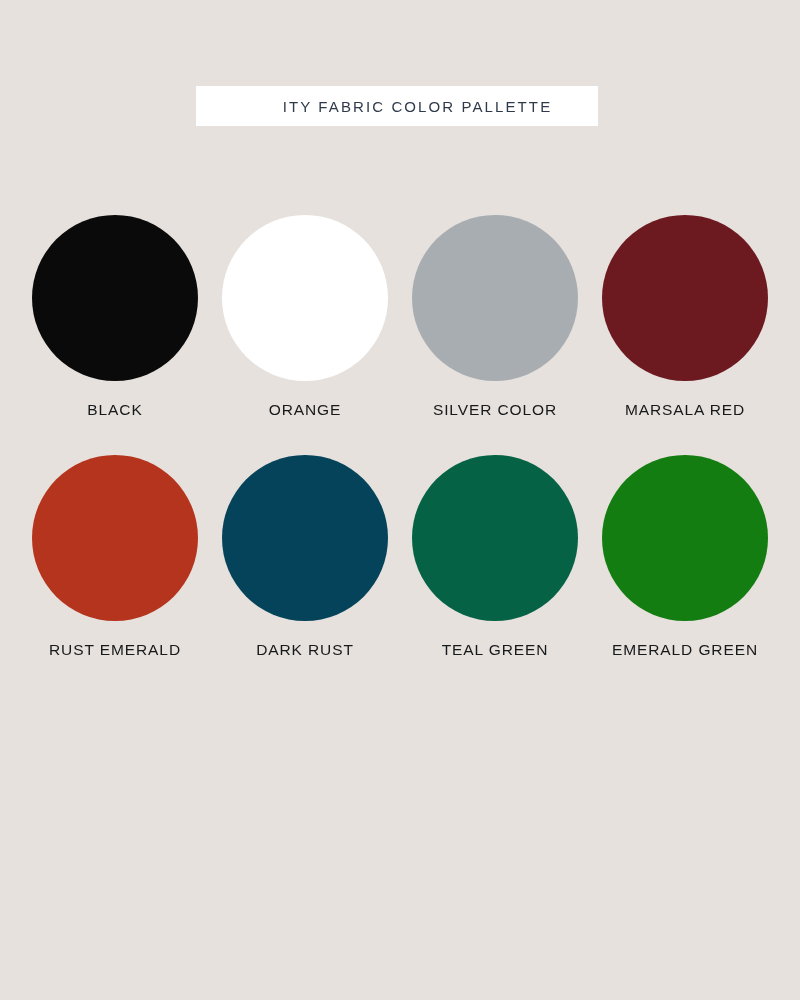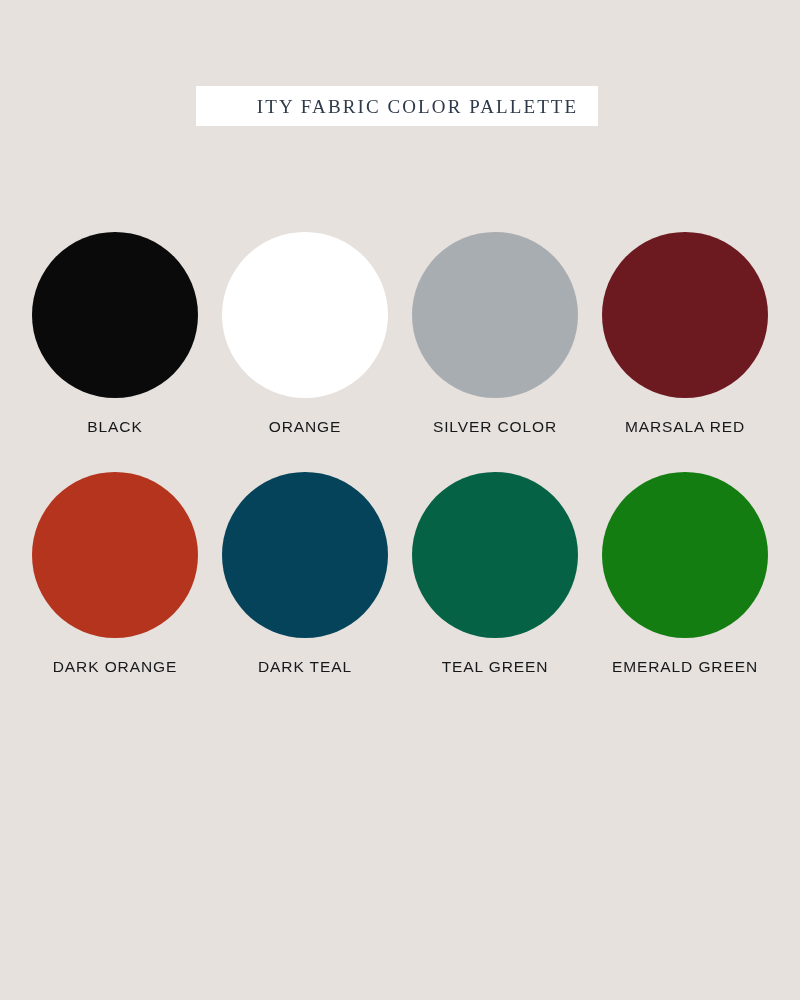--- a/index.html
+++ b/index.html
@@ -28,36 +28,36 @@
     left: 196px;
     top: 86px;
     width: 402px;
     height: 40px;
     background: #FFFFFF;
     display: flex;
     align-items: center;
     justify-content: center;
   }
   .title-text {
-    font-family: Liberation Serif, serif;
-    font-size: 19px;
+    font-family: Liberation Sans, sans-serif;
+    font-size: 15px;
     font-weight: 400;
     letter-spacing: 2.1px;
     color: #2E3A4A;
     white-space: nowrap;
     line-height: 1;
     text-transform: uppercase;
     margin-left: 41px;
   }
 
   
   .swatch-grid {
     position: absolute;
     left: 20px;
-    top: 232px;
+    top: 215px;
     width: 760px;
     display: grid;
     grid-template-columns: repeat(4, 1fr);
     grid-template-rows: repeat(3, 240px);
     row-gap: 0;
     column-gap: 0;
   }
 
   .swatch-cell {
     display: flex;
@@ -113,27 +113,27 @@
     </div>
 
     <div class="swatch-cell">
       <div class="swatch-circle" style="background: rgb(109, 25, 32);"></div>
       <div class="swatch-label">MARSALA RED</div>
     </div>
 
 
     <div class="swatch-cell">
       <div class="swatch-circle" style="background: rgb(181, 52, 29);"></div>
-      <div class="swatch-label">DARK ORANGE</div>
+      <div class="swatch-label">RUST EMERALD</div>
     </div>
 
 
     <div class="swatch-cell">
       <div class="swatch-circle" style="background: rgb(4, 67, 90);"></div>
-      <div class="swatch-label">DARK TEAL</div>
+      <div class="swatch-label">DARK RUST</div>
     </div>
 
     <div class="swatch-cell">
       <div class="swatch-circle" style="background: rgb(5, 98, 69);"></div>
       <div class="swatch-label">TEAL GREEN</div>
     </div>
 
 
     <div class="swatch-cell">
       <div class="swatch-circle" style="background: rgb(19, 125, 17);"></div>

